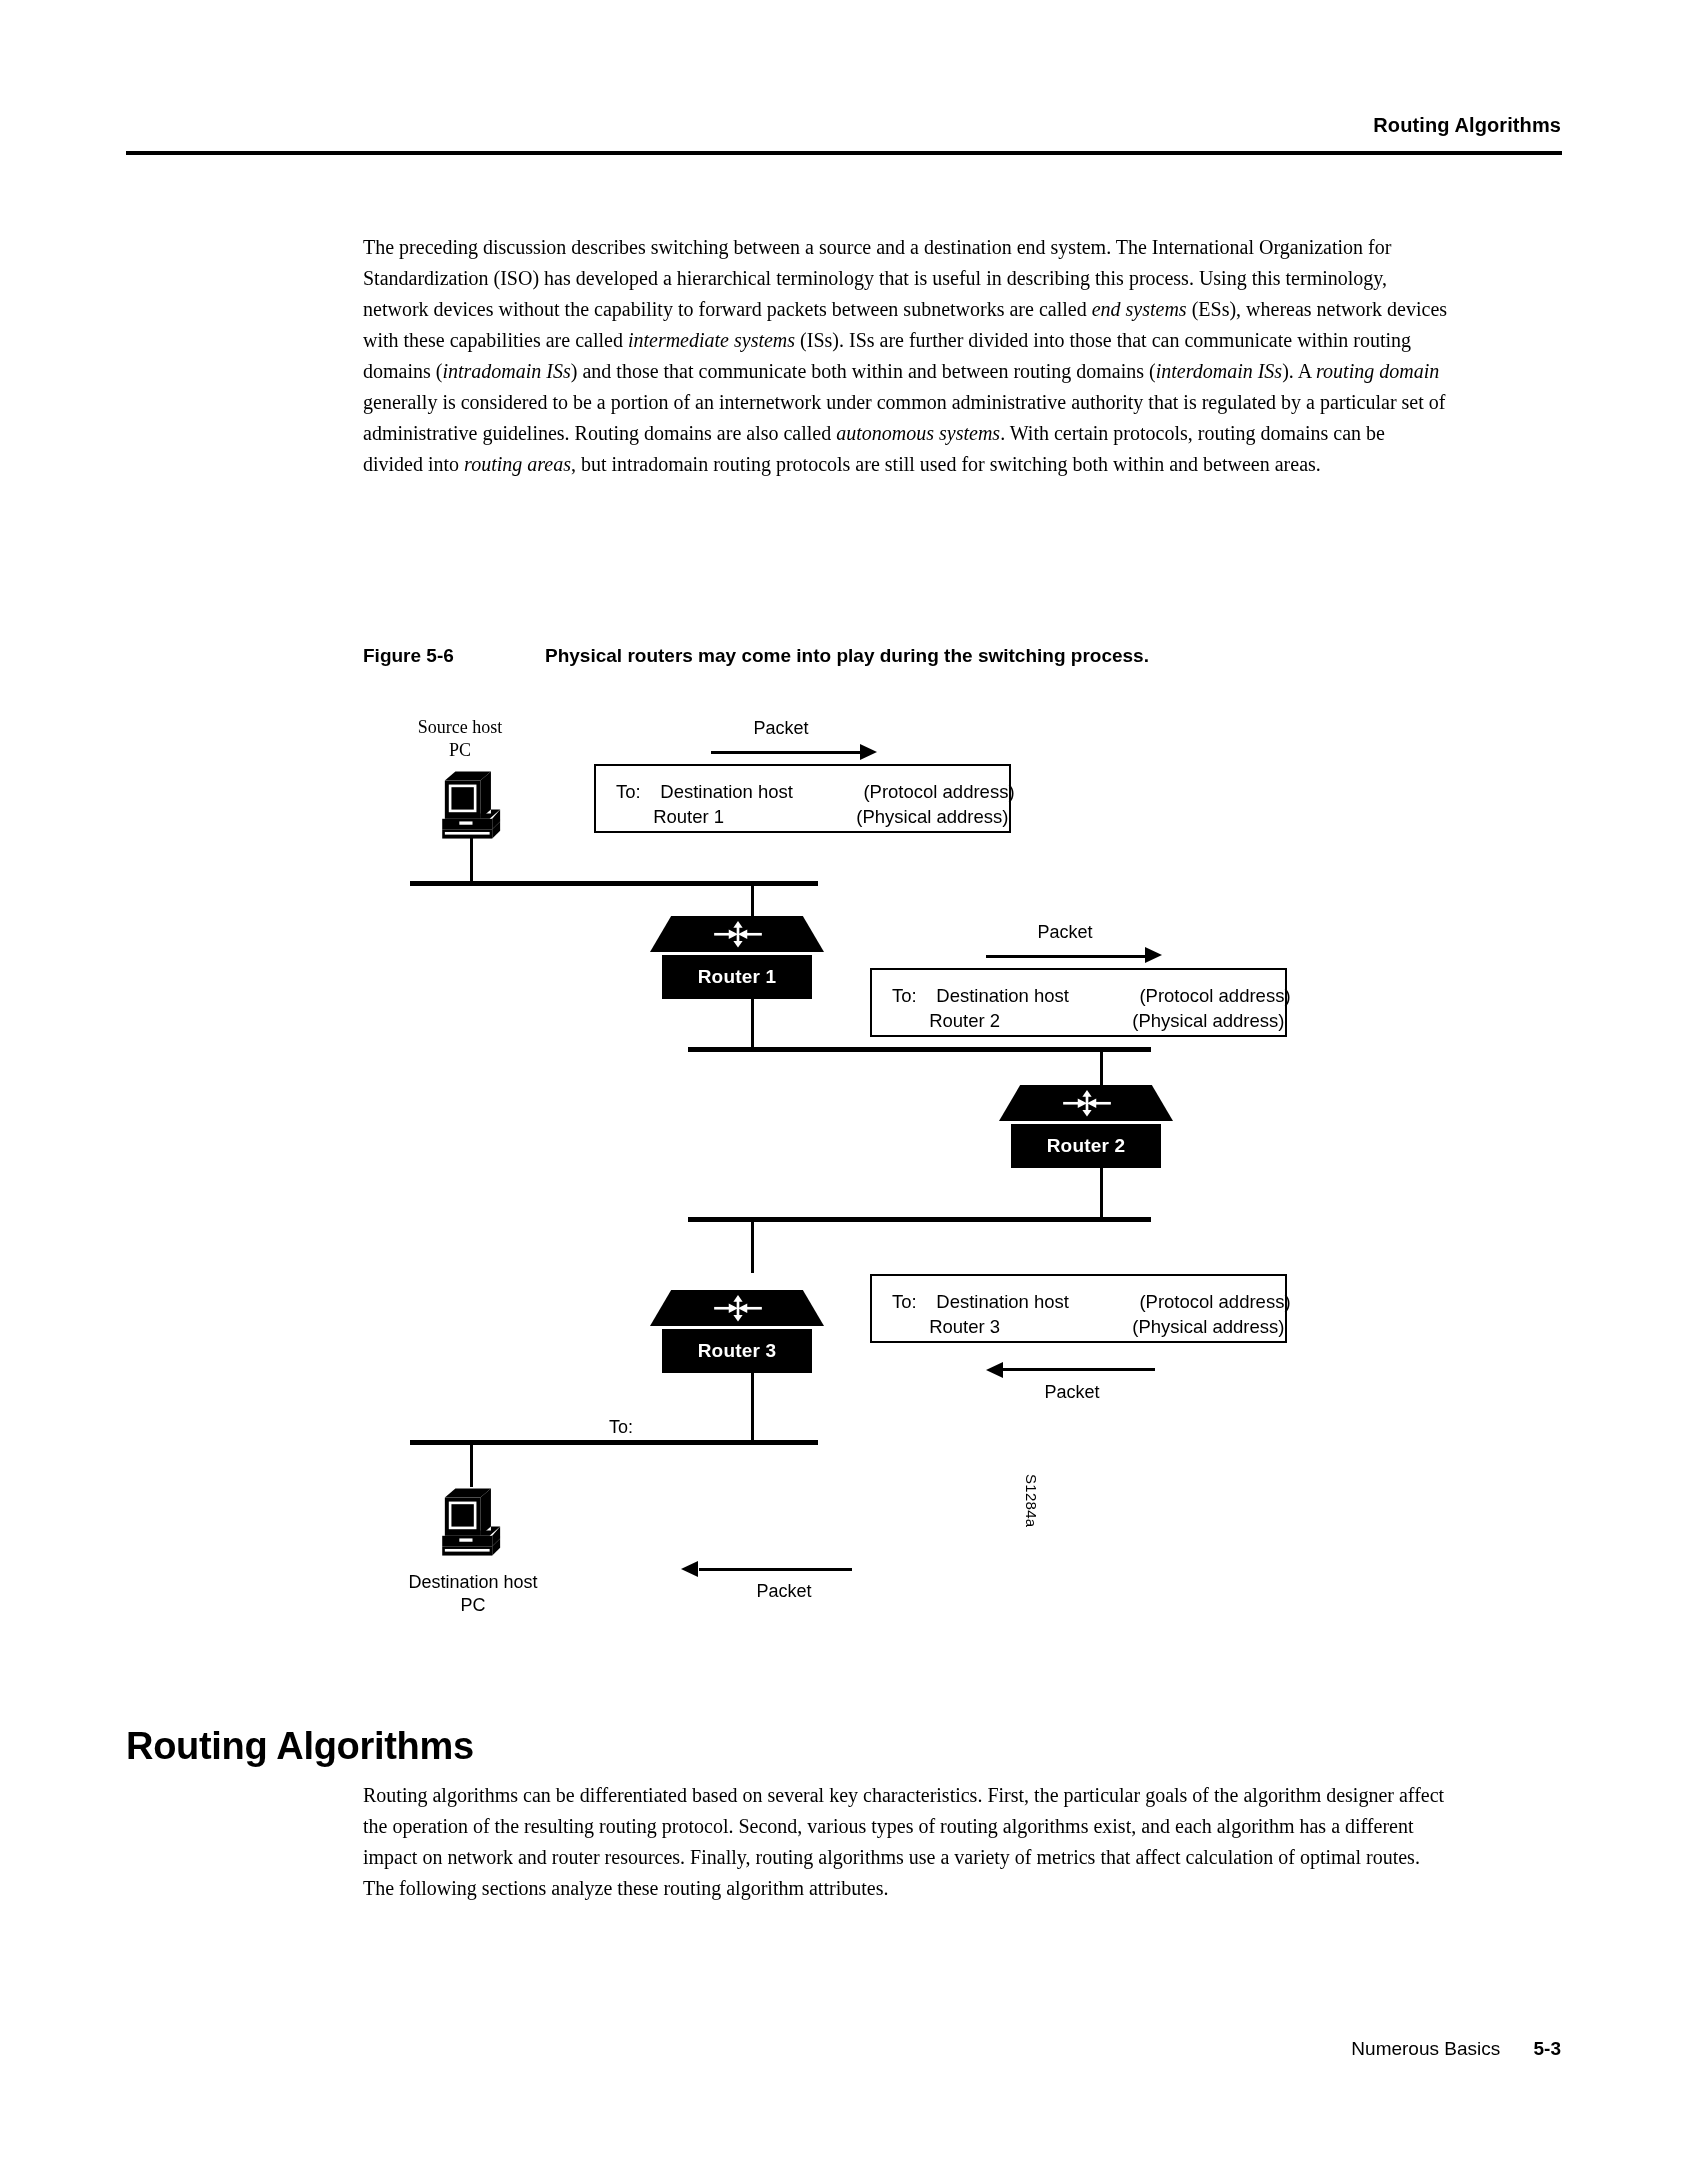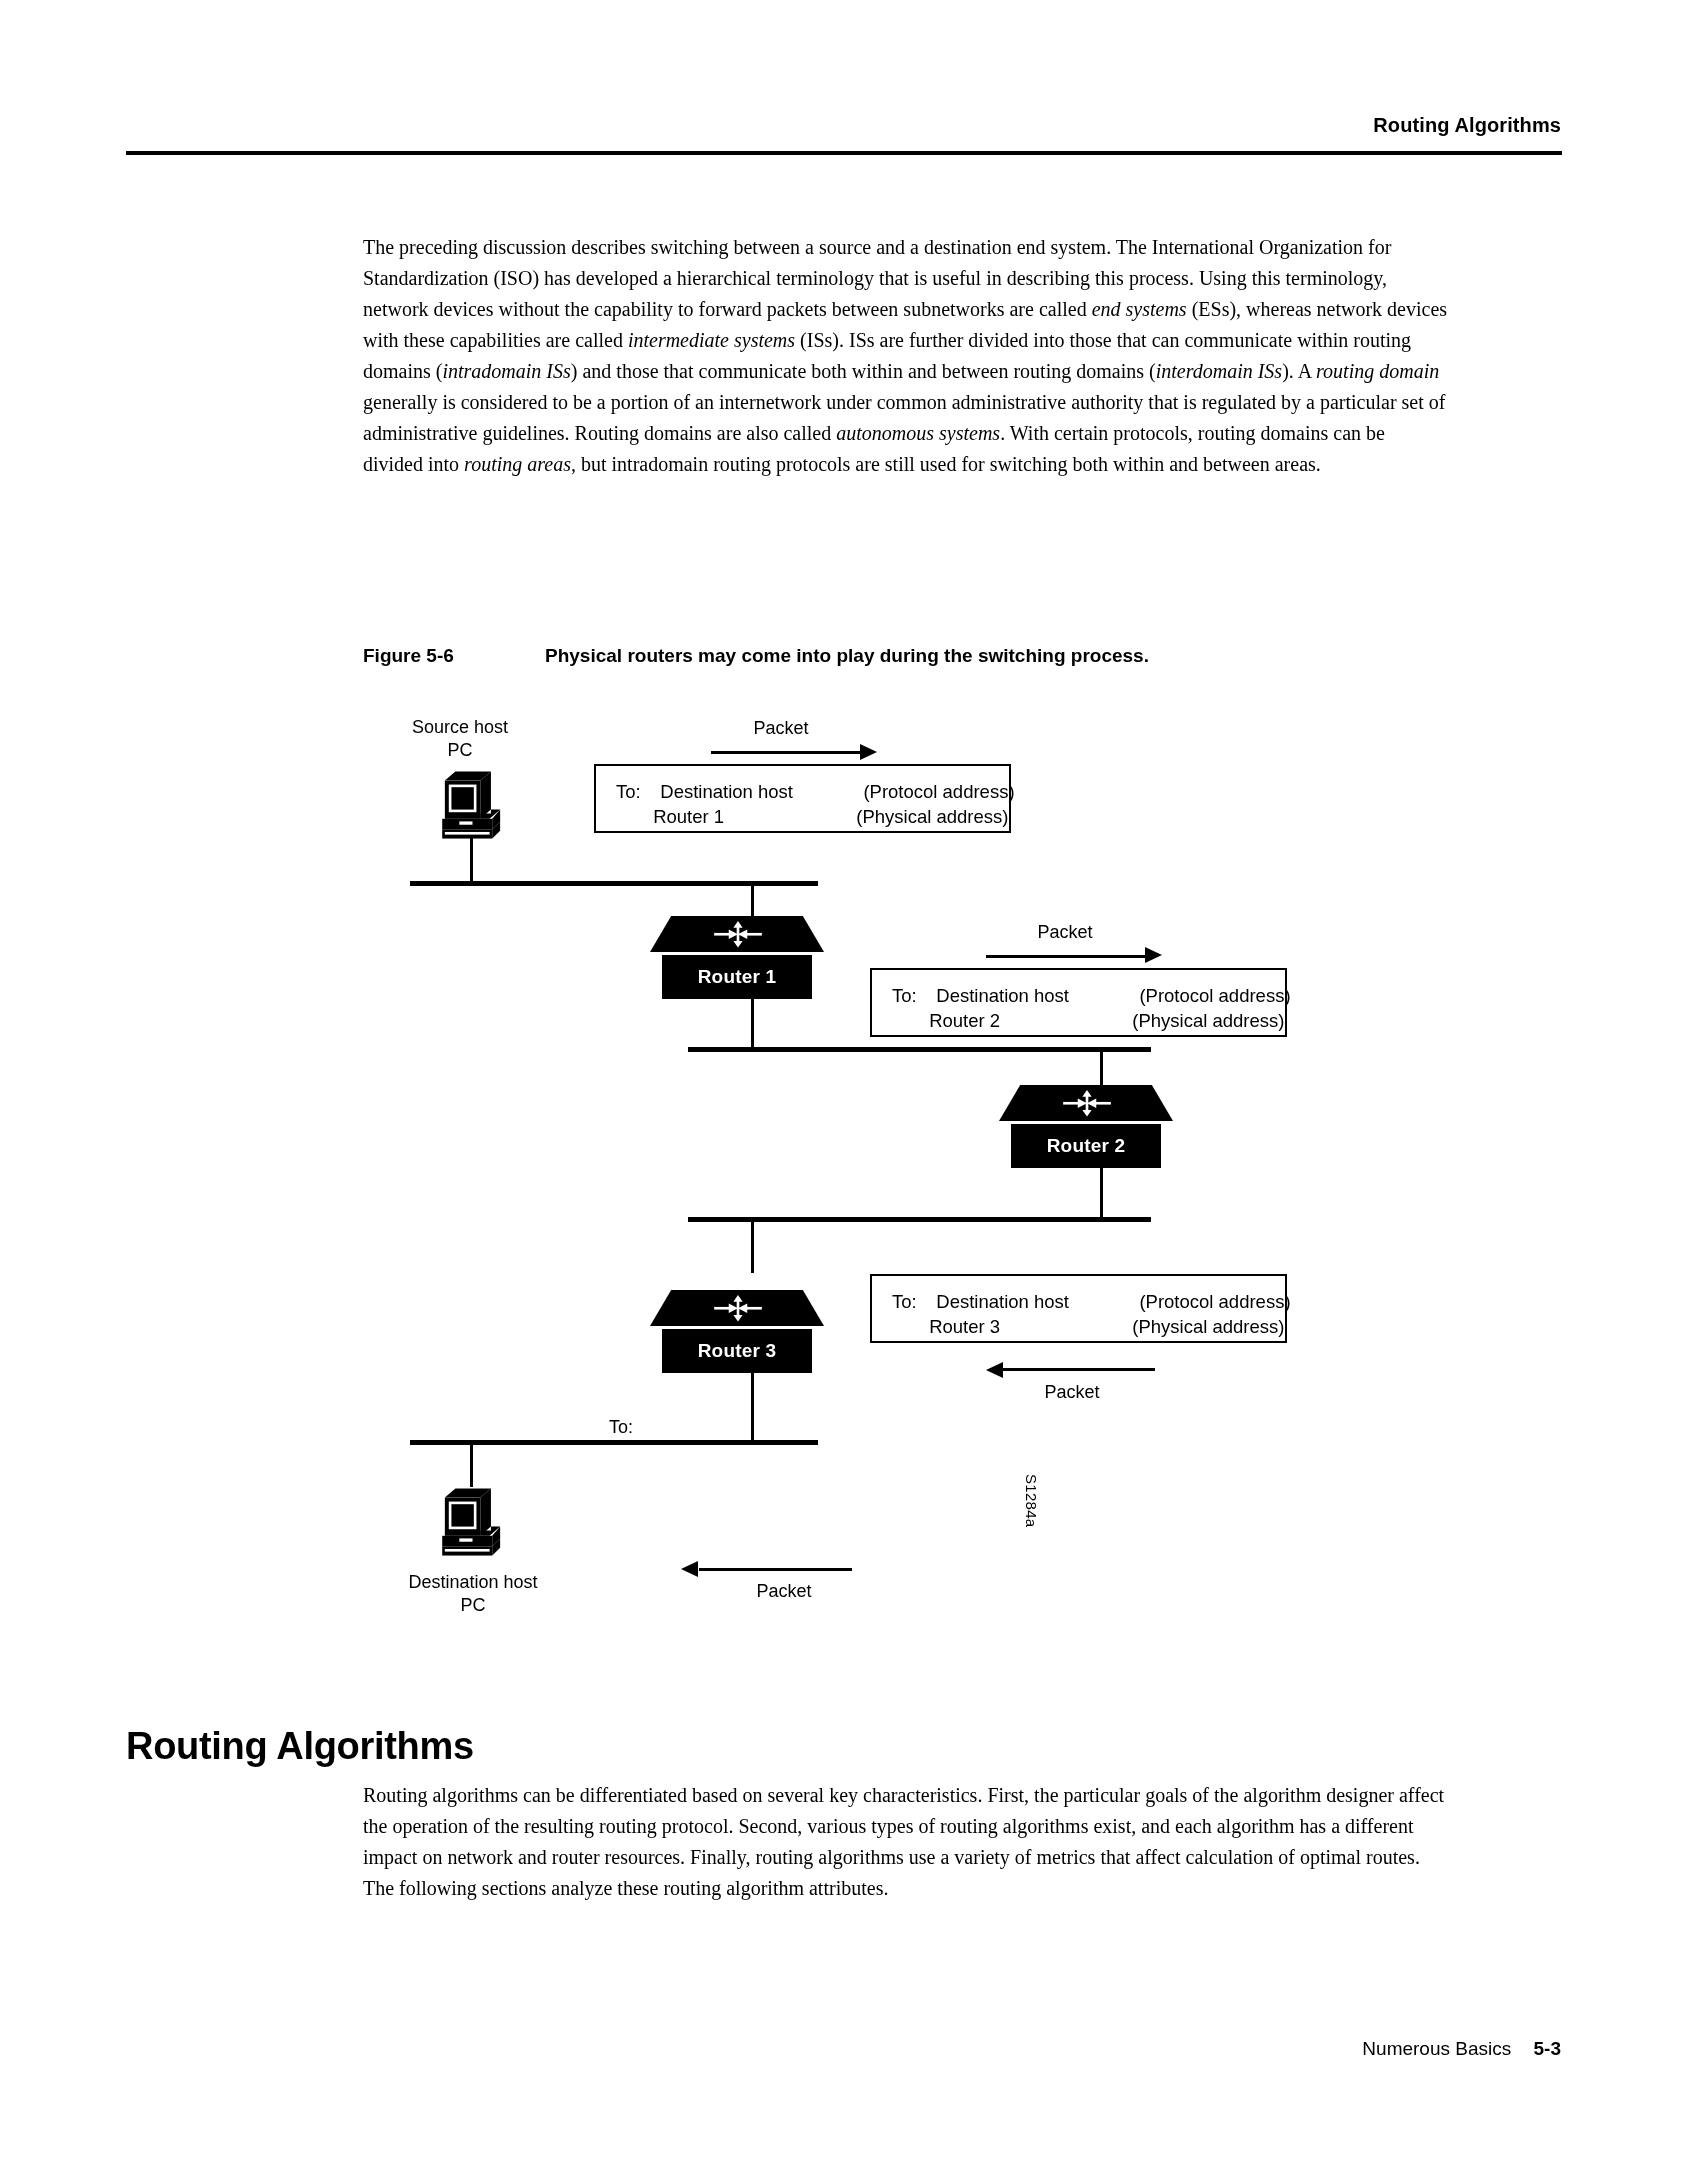--- a/index.html
+++ b/index.html
@@ -84,21 +84,21 @@
   .footer {
     position: absolute;
     right: 126px;
     top: 2038px;
     font-family: "Liberation Sans", sans-serif;
     font-size: 19px;
     white-space: nowrap;
   }
   .footer .page-no {
     font-weight: bold;
-    margin-left: 17px;
+    margin-left: 28px;
   }
 
   
   .figure {
     position: absolute;
     left: 0;
     top: 0;
     width: 1687px;
     height: 2183px;
     pointer-events: none;
@@ -189,21 +189,21 @@
   <div class="header-rule"></div>
 
   <div class="body-col para para-1">The preceding discussion describes switching between a source and a destination end system. The International Organization for Standardization (ISO) has developed a hierarchical terminology that is useful in describing this process. Using this terminology, network devices without the capability to forward packets between subnetworks are called <i>end systems</i> (ESs), whereas network devices with these capabilities are called <i>intermediate systems</i> (ISs). ISs are further divided into those that can communicate within routing domains (<i>intradomain ISs</i>) and those that communicate both within and between routing domains (<i>interdomain ISs</i>). A <i>routing domain</i> generally is considered to be a portion of an internetwork under common administrative authority that is regulated by a particular set of administrative guidelines. Routing domains are also called <i>autonomous systems</i>. With certain protocols, routing domains can be divided into <i>routing areas</i>, but intradomain routing protocols are still used for switching both within and between areas.</div>
 
   <div class="fig-caption">
     <span class="fig-num">Figure 5-6</span><span>Physical routers may come into play during the switching process.</span>
   </div>
 
   <div class="figure">
 
-    <div class="fig-el lbl center" style="left:384px; top:716px; width:152px;">
+    <div class="fig-el lbl center" style="left:384px; top:716px; width:152px;font-family:Liberation Serif, serif;">
       <div>Source host</div>
       <div>PC</div>
     </div>
 
     <svg class="fig-el" style="left:433px; top:766px;" width="79" height="74" viewBox="0 0 120 112">
 
       <polygon points="18,22 72,22 88,8 34,8" fill="#000"></polygon>
       <polygon points="72,22 88,8 88,66 72,80" fill="#000"></polygon>
       <rect x="18" y="22" width="54" height="58" fill="#000"></rect>
       <rect x="24" y="28" width="42" height="42" fill="#fff"></rect>

